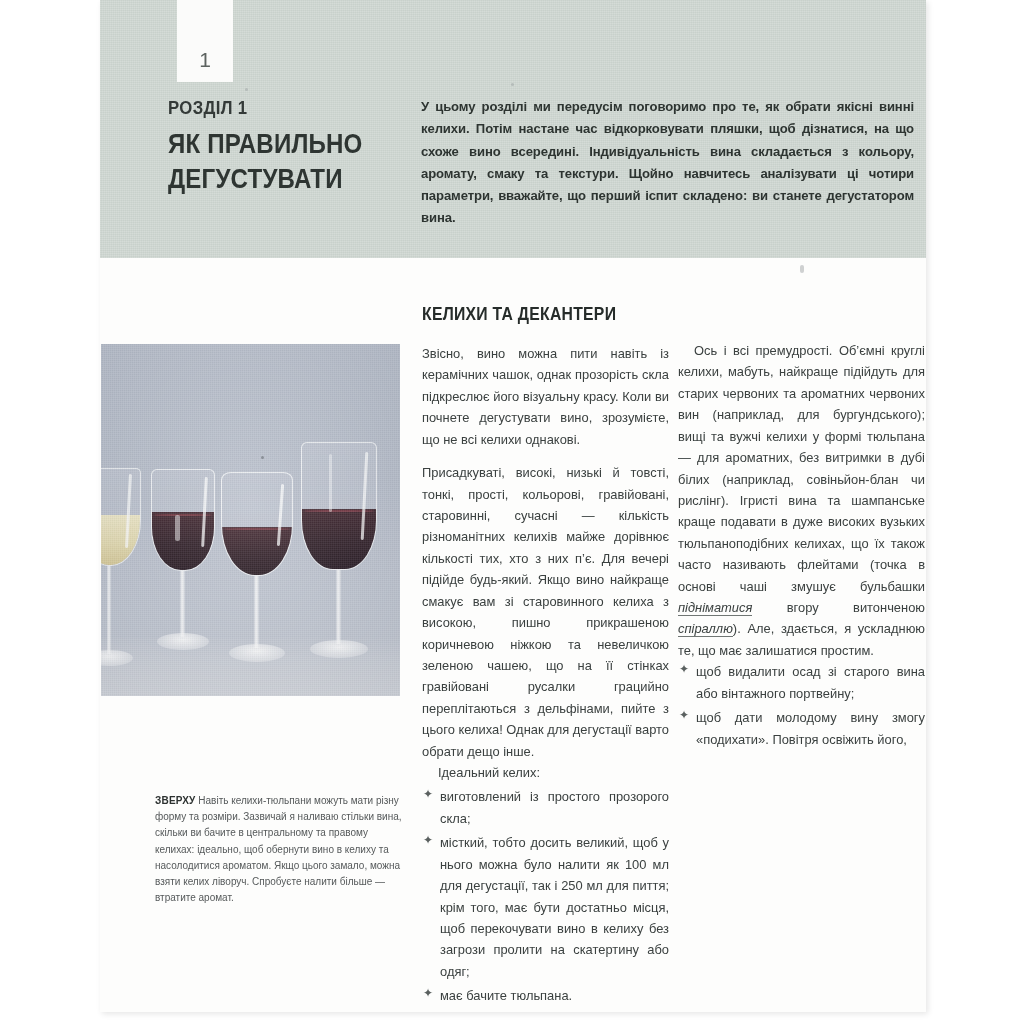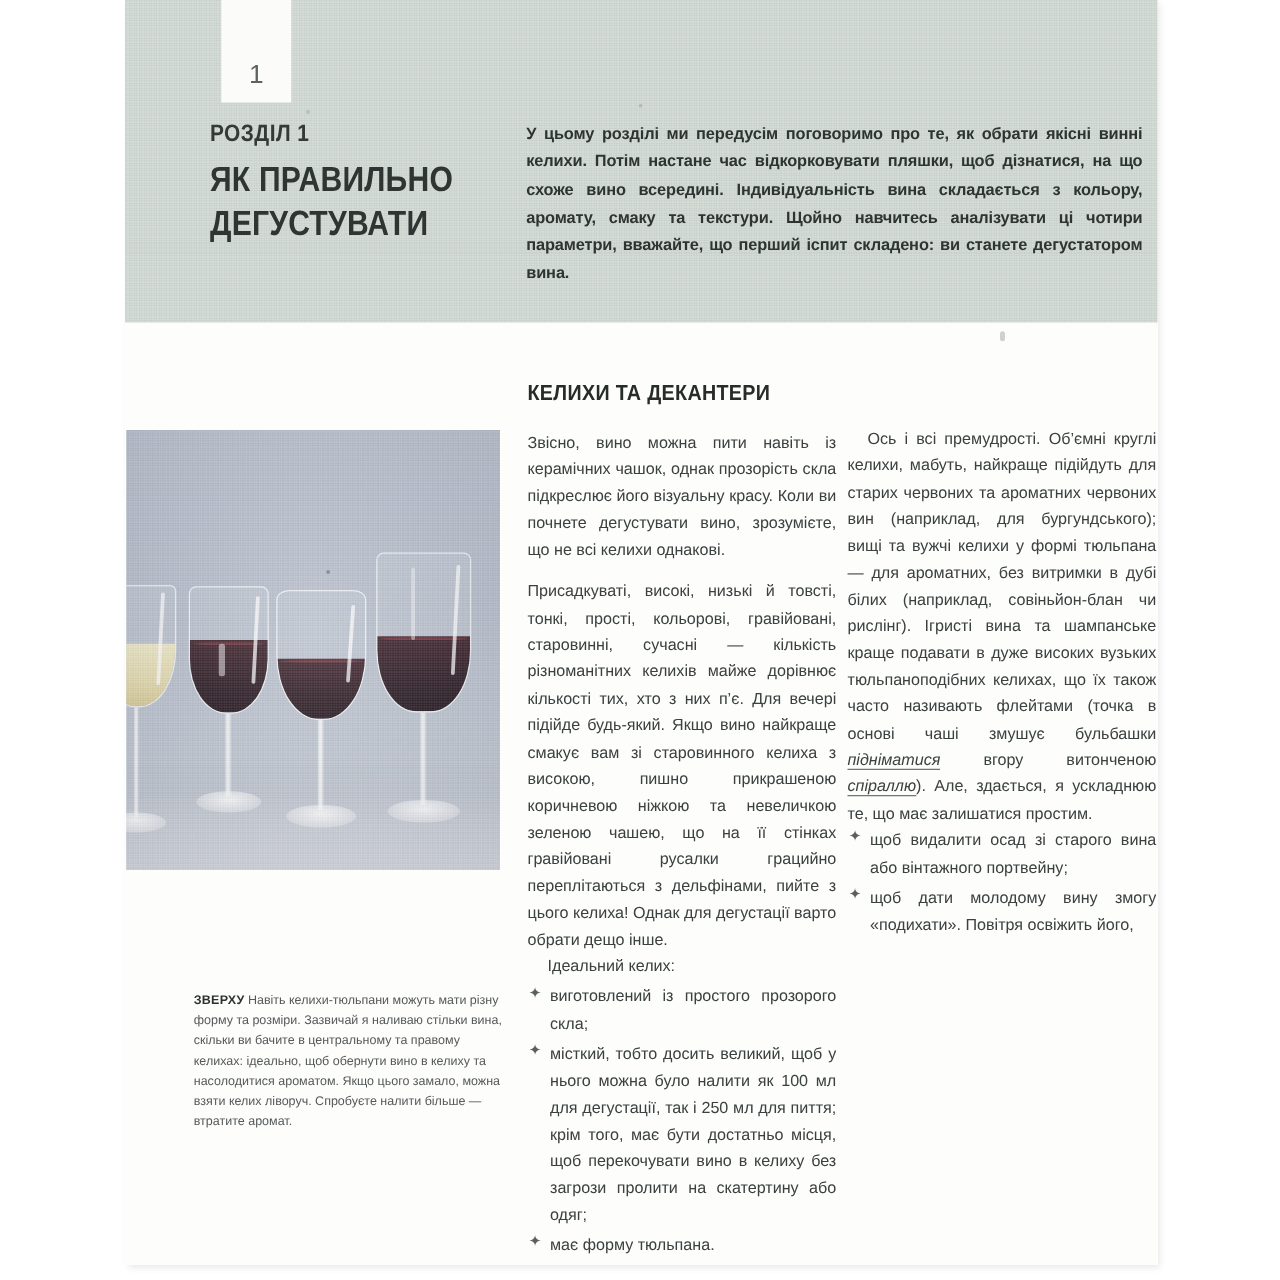--- a/index.html
+++ b/index.html
@@ -344,21 +344,21 @@
         <li>
           <span class="bullet-mark">✦</span>
           <span>виготовлений із простого прозорого скла;</span>
         </li>
         <li>
           <span class="bullet-mark">✦</span>
           <span>місткий, тобто досить великий, щоб у нього можна було налити як 100 мл для дегустації, так і 250 мл для пиття; крім того, має бути достатньо місця, щоб перекочувати вино в келиху без загрози пролити на скатертину або одяг;</span>
         </li>
         <li>
           <span class="bullet-mark">✦</span>
-          <span>має форму тюльпана.</span>
+          <span>має бачите тюльпана.</span>
         </li>
       </ul>
     </div>
 
     <div class="col c2">
       <p class="indent tight">Ось і всі премудрості. Об’ємні круглі келихи, мабуть, найкраще підійдуть для старих червоних та ароматних червоних вин (наприклад, для бургундського); вищі та вужчі келихи у формі тюльпана — для ароматних, без витримки в дубі білих (наприклад, совіньйон-блан чи рислінг). Ігристі вина та шампанське краще подавати в дуже високих вузьких тюльпаноподібних келихах, що їх також часто називають флейтами (точка в основі чаші змушує бульбашки <span class="u-underline">підніматися</span> вгору витонченою <span class="u-underline">спіраллю</span>). Але, здається, я ускладнюю те, що має залишатися простим.</p>
 
       <ul class="bullets">
         <li>
           <span class="bullet-mark">✦</span>

